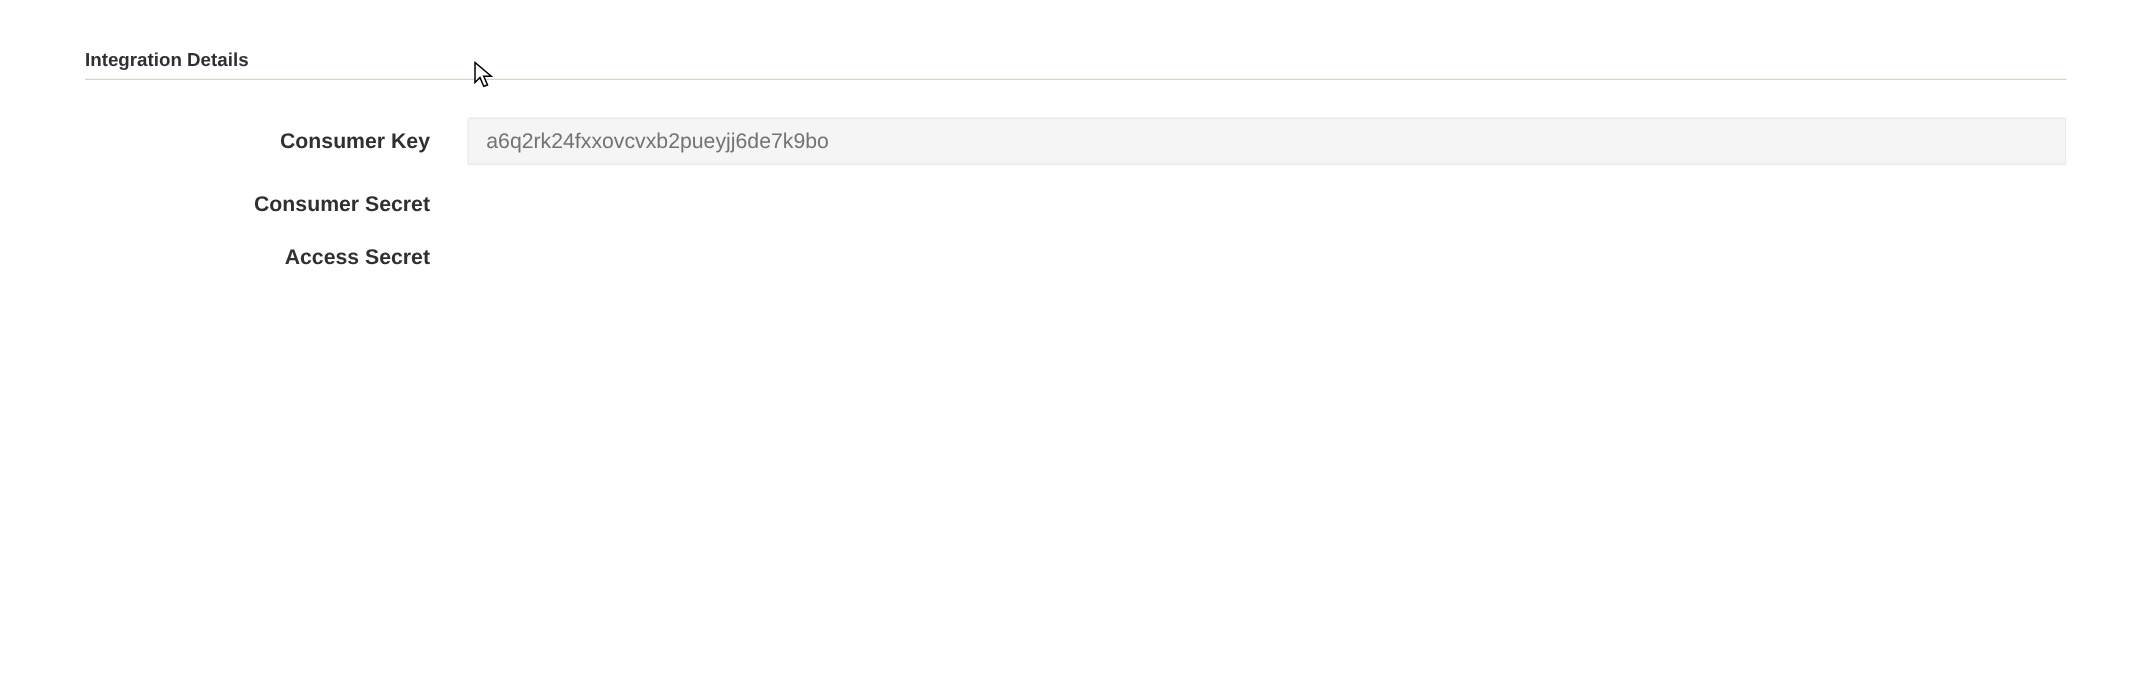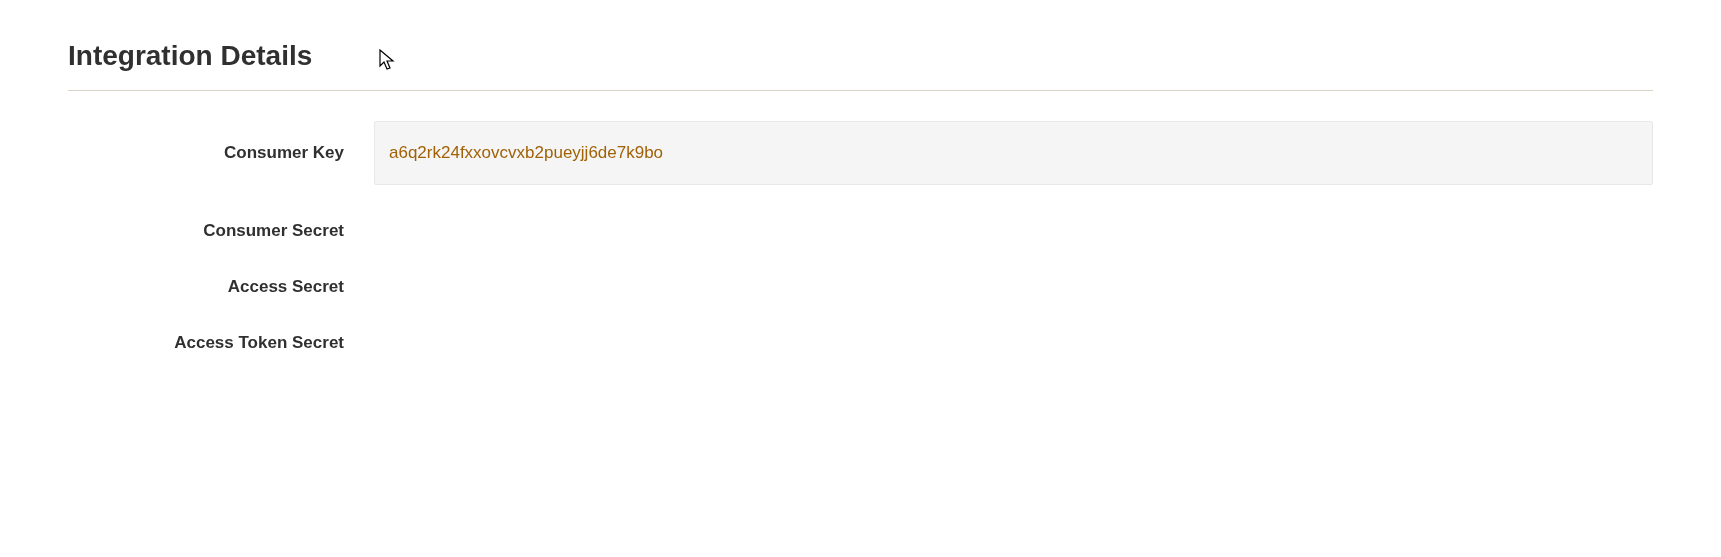--- a/index.html
+++ b/index.html
@@ -9,46 +9,46 @@
     }
     body {
       font-family: 'Helvetica Neue', Helvetica, Arial, sans-serif;
       background: #ffffff;
       width: 1721px;
       height: 557px;
       padding: 40px 68px 0 68px;
       color: #303030;
     }
     .section-title {
-      font-size: 28px;
+      font-size: 15px;
       font-weight: 600;
       color: #303030;
-      padding-bottom: 18px;
+      padding-bottom: 6px;
       border-bottom: 1px solid #d9d3c5;
       margin-bottom: 30px;
     }
     .form-row {
       display: flex;
       align-items: center;
-      margin-bottom: 36px;
+      margin-bottom: 22px;
     }
     .field-label {
       width: 306px;
       text-align: right;
       padding-right: 30px;
       font-size: 17px;
       font-weight: 600;
       color: #303030;
     }
     .field-input {
       flex: 1;
-      height: 64px;
+      height: 38px;
       border: 1px solid #e8e8e8;
       background: #f5f5f5;
-      color: #a16207;
+      color: #737373;
       font-size: 17px;
       padding: 0 14px;
       border-radius: 2px;
       outline: none;
     }
     .field-input:read-only {
       cursor: default;
     }
     .cursor {
       position: absolute;
@@ -70,19 +70,18 @@
 
   <div class="form-row">
     <label class="field-label">Consumer Secret</label>
   </div>
 
   <div class="form-row">
     <label class="field-label">Access Secret</label>
   </div>
 
   <div class="form-row">
-    <label class="field-label">Access Token Secret</label>
   </div>
 </div>
 
 <svg class="cursor" width="18" height="24" viewBox="0 0 18 24">
   <path d="M1 1 L1 17 L5 13 L8 20 L11 19 L8 12 L14 12 Z" fill="white" stroke="black" stroke-width="1.2"></path>
 </svg>
 
 </body></html>

